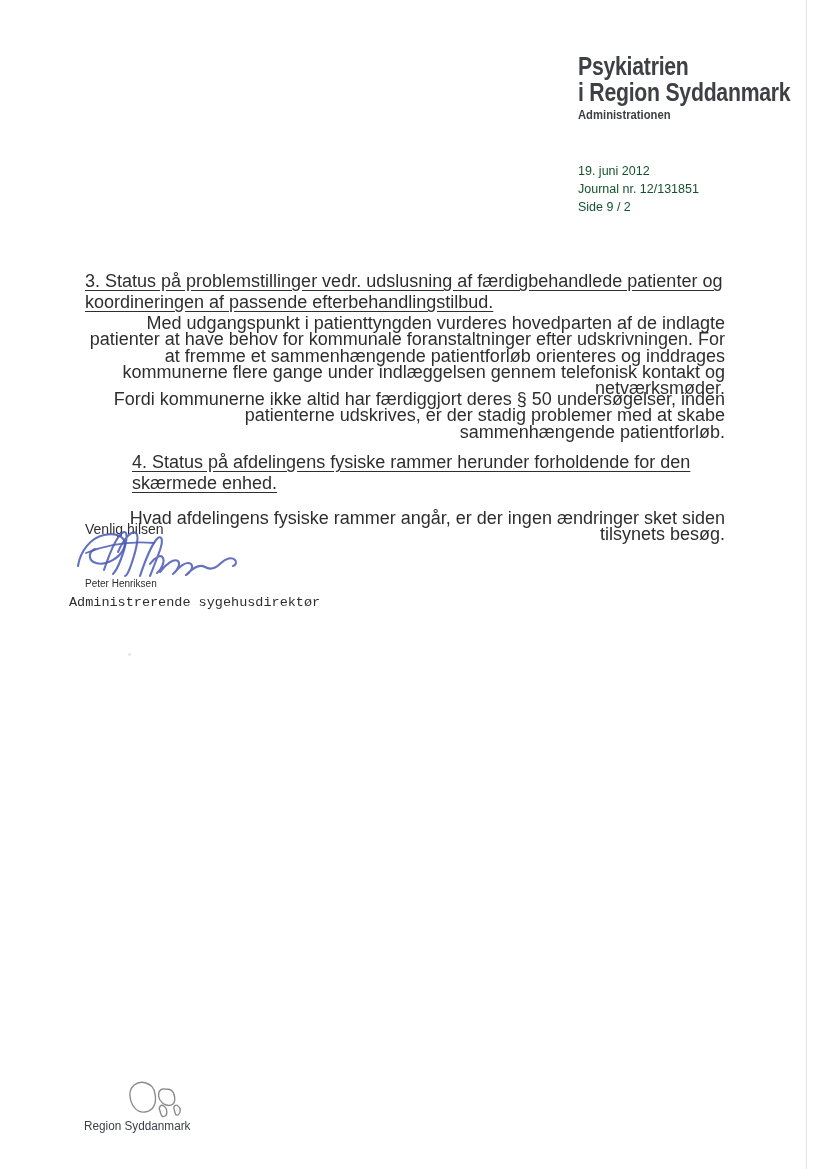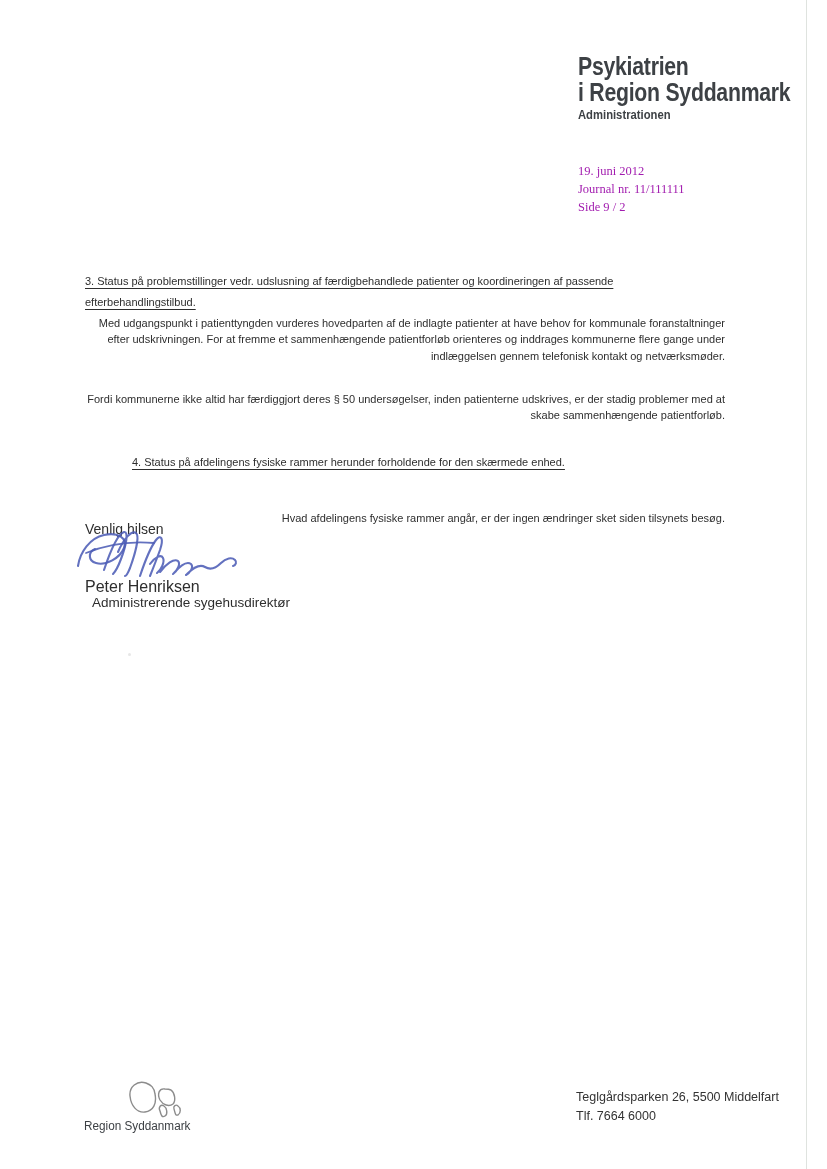--- a/index.html
+++ b/index.html
@@ -21,33 +21,33 @@
   .org-block{position:absolute;left:578px;top:53px;color:#3d4145;}
   .org-line{
     font-size:25px;font-weight:bold;line-height:26px;
     transform:scaleX(.85);transform-origin:left top;
     letter-spacing:-.3px;white-space:nowrap;
   }
   .org-dept{
     font-size:12.5px;font-weight:bold;margin-top:3px;
     transform:scaleX(.9);transform-origin:left top;white-space:nowrap;
   }
-  .meta-block{position:absolute;left:578px;top:162px;font-size:12.5px;line-height:18px;color:#a21caf;font-family:Liberation Serif, serif;}
+  .meta-block{position:absolute;left:578px;top:162px;font-size:12.5px;line-height:18px;color:#14532d;}
   .meta-block div{white-space:nowrap;}
 
   
-  .body-text{position:absolute;left:85px;width:640px;font-size:11px;color:#2e2e2e;}
+  .body-text{position:absolute;left:85px;width:640px;font-size:18px;color:#2e2e2e;}
   .heading{line-height:21px;text-decoration:underline;text-underline-offset:3px;}
   .para{line-height:16.3px;text-align:right;}
 
   .salutation{position:absolute;left:85px;top:521px;font-size:14px;color:#2e2e2e;}
   .signature{position:absolute;left:74px;top:526px;width:168px;height:60px;}
   .signature path{fill:none;stroke-linecap:round;stroke-linejoin:round;opacity:.88;}
-  .signer-name{position:absolute;left:85px;top:578px;font-size:16px;color:#2e2e2e;}
-  .signer-title{position:absolute;left:92px;top:595px;font-size:13.5px;color:#2e2e2e;}
+  .signer-name{position:absolute;left:85px;top:578px;font-size:10px;color:#2e2e2e;}
+  .signer-title{position:absolute;left:69px;top:595px;font-size:13.5px;color:#2e2e2e;font-family:Liberation Mono, monospace;}
 
   
   .footer-logo{position:absolute;left:126px;top:1080px;width:62px;height:44px;}
   .footer-logo path{fill:none;stroke-width:1.4;}
   .footer-logo-text{
     position:absolute;left:84px;top:1119px;font-size:12.5px;color:#3d4145;
     transform:scaleX(.94);transform-origin:left top;white-space:nowrap;
   }
   .footer-address{position:absolute;left:576px;top:1088px;font-size:12.5px;line-height:19px;color:#333;}
   .footer-address div{white-space:nowrap;}
@@ -61,21 +61,21 @@
   <div class="speck"></div>
 
   <div class="org-block">
     <div class="org-line">Psykiatrien</div>
     <div class="org-line">i Region Syddanmark</div>
     <div class="org-dept">Administrationen</div>
   </div>
 
   <div class="meta-block">
     <div>19. juni 2012</div>
-    <div>Journal nr. 11/111111</div>
+    <div>Journal nr. 12/131851</div>
     <div>Side 9 / 2</div>
   </div>
 
   <div class="body-text heading" style="top:271px;">3. Status på problemstillinger vedr. udslusning af færdigbehandlede patienter og koordineringen af passende efterbehandlingstilbud.</div>
   <div class="body-text para" style="top:315px;">Med udgangspunkt i patienttyngden vurderes hovedparten af de indlagte patienter at have behov for kommunale foranstaltninger efter udskrivningen. For at fremme et sammenhængende patientforløb orienteres og inddrages kommunerne flere gange under indlæggelsen gennem telefonisk kontakt og netværksmøder.</div>
   <div class="body-text para" style="top:391px;">Fordi kommunerne ikke altid har færdiggjort deres § 50 undersøgelser, inden patienterne udskrives, er der stadig problemer med at skabe sammenhængende patientforløb.</div>
 
   <div class="body-text heading" style="top:452px;margin-left:47px;">4. Status på afdelingens fysiske rammer herunder forholdende for den skærmede enhed.</div>
   <div class="body-text para" style="top:478px;margin-top:32px;">Hvad afdelingens fysiske rammer angår, er der ingen ændringer sket siden tilsynets besøg.</div>
 
@@ -92,18 +92,14 @@
   <div class="signer-title">Administrerende sygehusdirektør</div>
 
   <svg class="footer-logo" viewBox="0 0 62 44">
     <path d="M20 3 C11 0 3 7 4 16 C5 26 11 33 19 32 C27 31 31 24 29 14 C28 7 25 5 20 3 Z" stroke="#8c8c8c"></path>
     <path d="M39 9 C33 8 31 14 34 20 C37 25 43 27 47 24 C50 21 49 13 45 10 C43 9 41 9 39 9 Z" stroke="#8c8c8c"></path>
     <path d="M34 31 C32 27 35 24 38 26 C41 28 42 34 39 36 C36 38 35 35 34 31 Z" stroke="#8c8c8c"></path>
     <path d="M48 29 C47 26 50 24 52 26 C55 28 55 33 52 35 C49 36 49 32 48 29 Z" stroke="#8c8c8c"></path>
   </svg>
   <div class="footer-logo-text">Region Syddanmark</div>
 
-  <div class="footer-address">
-    <div>Teglgårdsparken 26, 5500 Middelfart</div>
-    <div>Tlf. 7664 6000</div>
-  </div>
 
 </div>
 
 </body></html>

